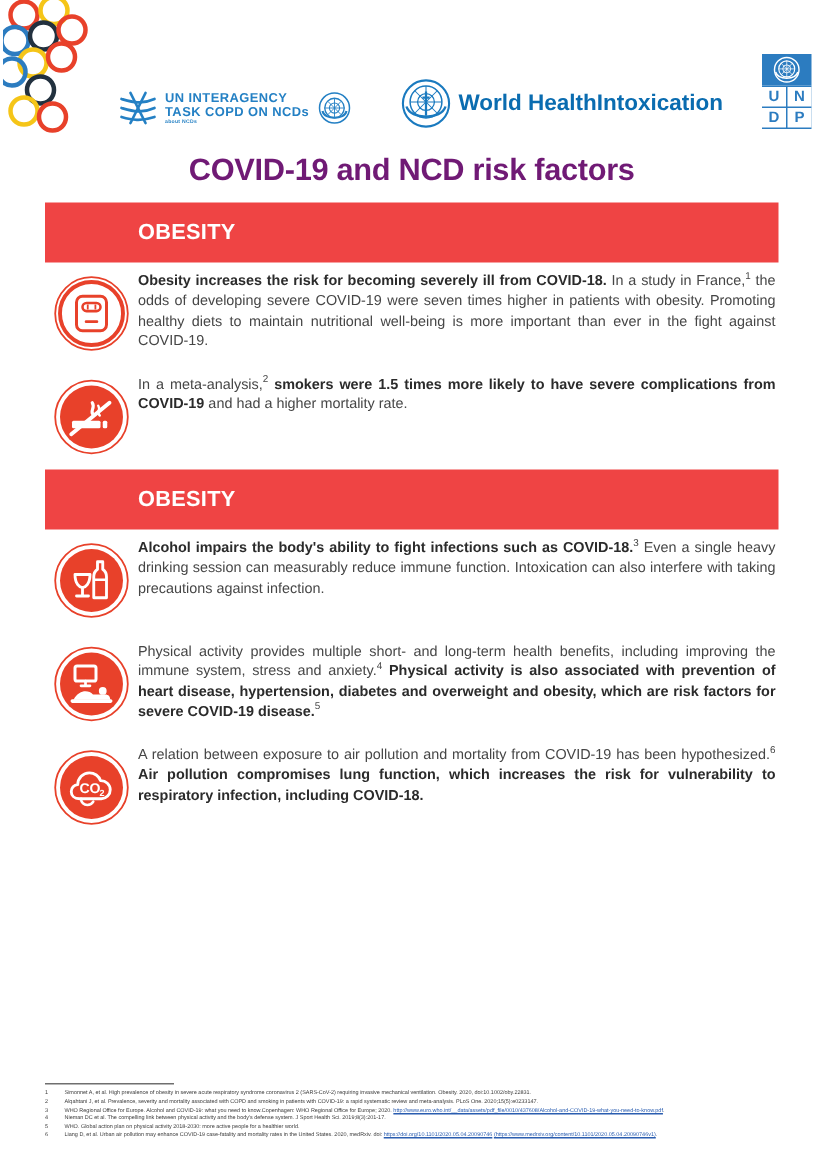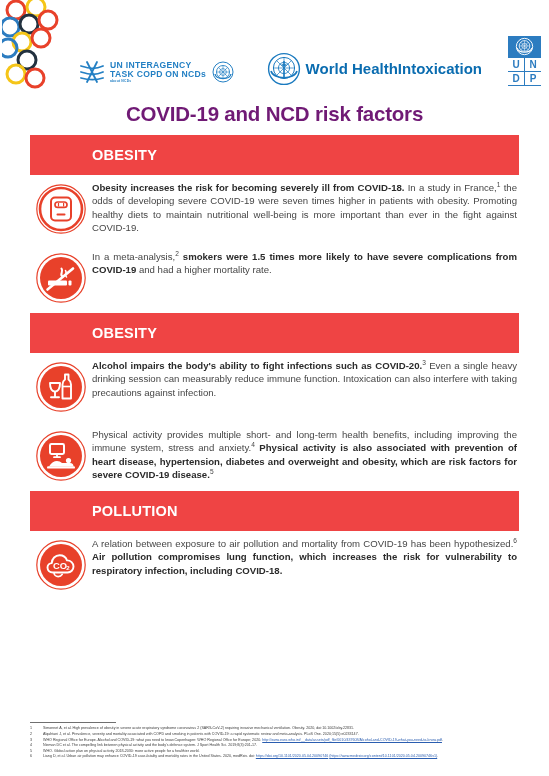--- a/index.html
+++ b/index.html
@@ -339,21 +339,21 @@
       <div class="icon-cell">
         <svg class="icon-badge" viewBox="0 0 52 52">
           <circle cx="26" cy="26" r="24.2" fill="none" stroke="#e8412a" stroke-width="1.2"></circle>
           <circle cx="26" cy="26" r="21" fill="#e8412a"></circle>
           <path d="M30 13.5 L33.5 13.5 L33.5 18.5 C35.6 20, 36 21.5, 36 23.5 L36 37.5 L27.5 37.5 L27.5 23.5 C27.5 21.5, 27.9 20, 30 18.5 Z" fill="none" stroke="#ffffff" stroke-width="1.9" stroke-linejoin="round"></path>
           <path d="M28 25.5 L35.7 25.5" stroke="#ffffff" stroke-width="1.6"></path>
           <path d="M15 22 L25 22 C25 28.5, 21.8 30.5, 20 30.8 C18.2 30.5, 15 28.5, 15 22 Z" fill="none" stroke="#ffffff" stroke-width="1.9" stroke-linejoin="round"></path>
           <path d="M20 30.8 L20 36 M16 36.3 L24 36.3" stroke="#ffffff" stroke-width="1.9" stroke-linecap="round"></path>
         </svg>
       </div>
-      <div class="text-cell"><b>Alcohol impairs the body's ability to fight infections such as COVID-20.</b><sup>3</sup> Even a single heavy drinking session can measurably reduce immune function. Intoxication can also interfere with taking precautions against infection.</div>
+      <div class="text-cell"><b>Alcohol impairs the body's ability to fight infections such as COVID-18.</b><sup>3</sup> Even a single heavy drinking session can measurably reduce immune function. Intoxication can also interfere with taking precautions against infection.</div>
     </div>
   </div>
 
   <div class="section">
     <div class="section-body">
       <div class="icon-cell">
         <svg class="icon-badge" viewBox="0 0 52 52">
           <circle cx="26" cy="26" r="24.2" fill="none" stroke="#e8412a" stroke-width="1.2"></circle>
           <circle cx="26" cy="26" r="21" fill="#e8412a"></circle>
           <rect x="15" y="14" width="14" height="10" rx="1.4" fill="none" stroke="#ffffff" stroke-width="2"></rect>
@@ -361,23 +361,20 @@
           <path d="M14 36.5 C18 29.5, 24 30, 27 33 L35 33 C37.5 33, 38.5 34.5, 38.5 36.5 Z" fill="#ffffff"></path>
           <circle cx="33.5" cy="30.6" r="2.6" fill="#ffffff"></circle>
           <rect x="12" y="36.2" width="28" height="2.4" rx="1.2" fill="#ffffff"></rect>
         </svg>
       </div>
       <div class="text-cell">Physical activity provides multiple short- and long-term health benefits, including improving the immune system, stress and anxiety.<sup>4</sup> <b>Physical activity is also associated with prevention of heart disease, hypertension, diabetes and overweight and obesity, which are risk factors for severe COVID-19 disease.</b><sup>5</sup></div>
     </div>
   </div>
 
   <div class="section">
-    <div class="section-bar">
-      <span class="label">POLLUTION</span>
-    </div>
     <div class="section-body">
       <div class="icon-cell">
         <svg class="icon-badge" viewBox="0 0 52 52">
           <circle cx="26" cy="26" r="24.2" fill="none" stroke="#e8412a" stroke-width="1.2"></circle>
           <circle cx="26" cy="26" r="21" fill="#e8412a"></circle>
           <path d="M18 33.5 C14.4 33.5, 12.5 31.2, 12.5 28.6 C12.5 26.2, 14.4 24.2, 16.8 24.1
                    C16.9 19.6, 20.3 16.2, 24.6 16.2 C28 16.2, 31 18.4, 32 21.4
                    C35.6 21.3, 38.5 24.1, 38.5 27.5 C38.5 30.8, 35.9 33.5, 32.6 33.5 Z" fill="none" stroke="#ffffff" stroke-width="1.9" stroke-linejoin="round"></path>
           <path d="M19 33.5 C19 36, 21 37.6, 23.2 37.6 C25 37.6, 26.4 36.7, 27.2 35.4" fill="none" stroke="#ffffff" stroke-width="1.7" stroke-linecap="round"></path>
           <text x="25" y="29.8" font-family="Liberation Sans, sans-serif" font-size="9.4" font-weight="bold" fill="#ffffff" text-anchor="middle">CO</text>

